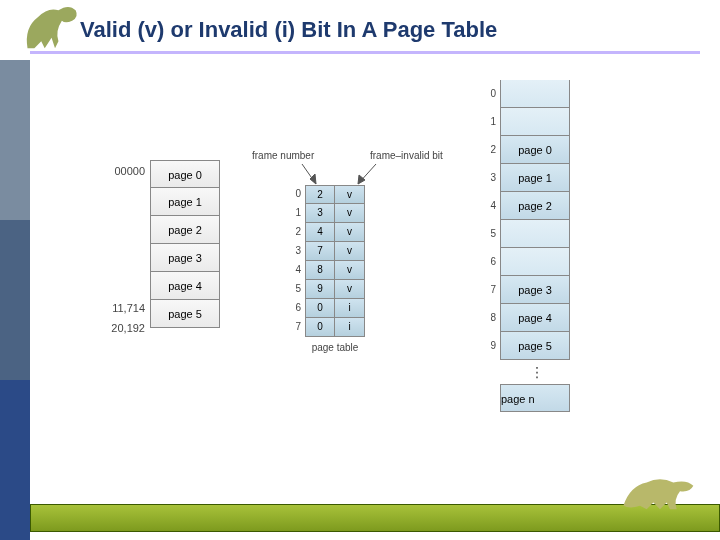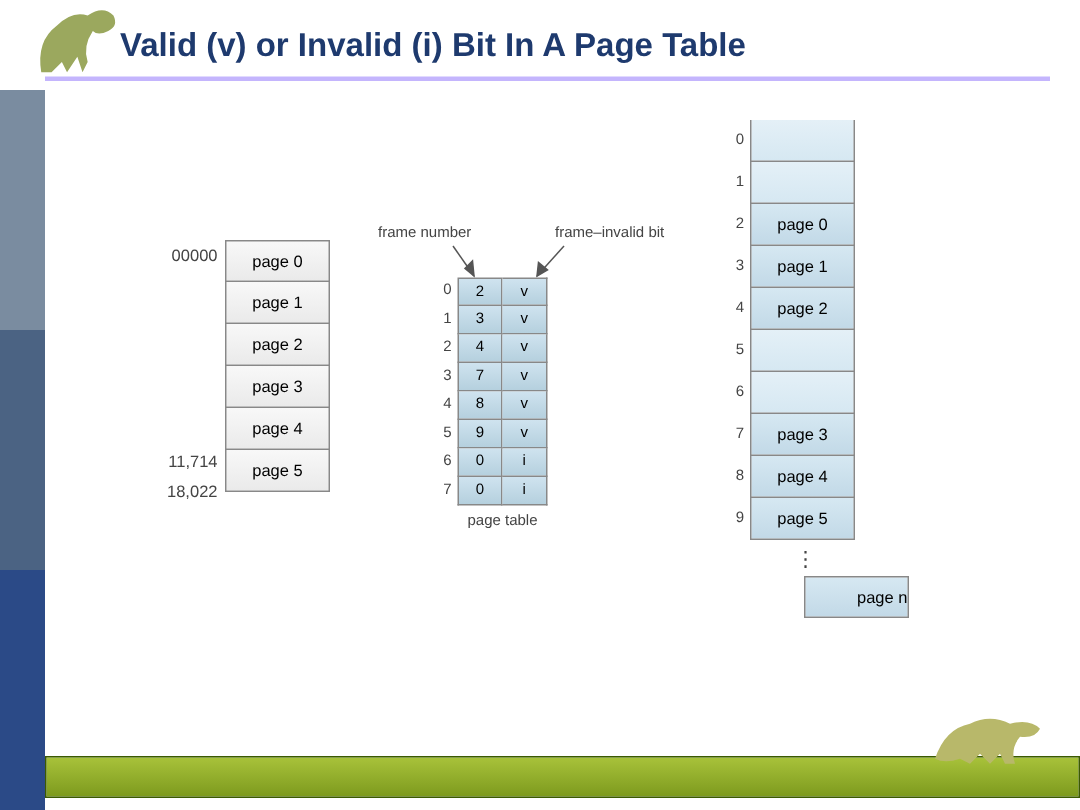--- a/index.html
+++ b/index.html
@@ -185,25 +185,24 @@
     letter-spacing: 2px;
     color: #444;
   }
   .lastcell {
     position: absolute;
     left: 420px;
     top: 304px;
     width: 70px;
     height: 28px;
     border: 1px solid #888;
-    text-align: right;
+    text-align: left;
     font-size: 11px;
     line-height: 28px;
     background: linear-gradient(#d6e8f2, #c2d9e7);
-    margin-left: 36px;
   }
 
   .arrow {
     position: absolute;
     stroke: #555;
     fill: #555;
   }
 </style>
 </head>
 <body>
@@ -219,21 +218,21 @@
 </svg>
 
 <div class="title-bar">
   <span class="title-text">Valid (v) or Invalid (i) Bit In A Page Table</span>
 </div>
 
 <div class="diagram">
 
   <div class="addr-label" style="left:15px; top:72px;margin-top:13px;">00000</div>
   <div class="addr-label" style="left:15px; top:222px;">11,714</div>
-  <div class="addr-label" style="left:15px; top:242px;">18,022</div>
+  <div class="addr-label" style="left:15px; top:242px;">20,192</div>
 
   <div class="logical">
     <div class="cell">page 0</div>
     <div class="cell">page 1</div>
     <div class="cell">page 2</div>
     <div class="cell">page 3</div>
     <div class="cell">page 4</div>
     <div class="cell">page 5</div>
   </div>
 

